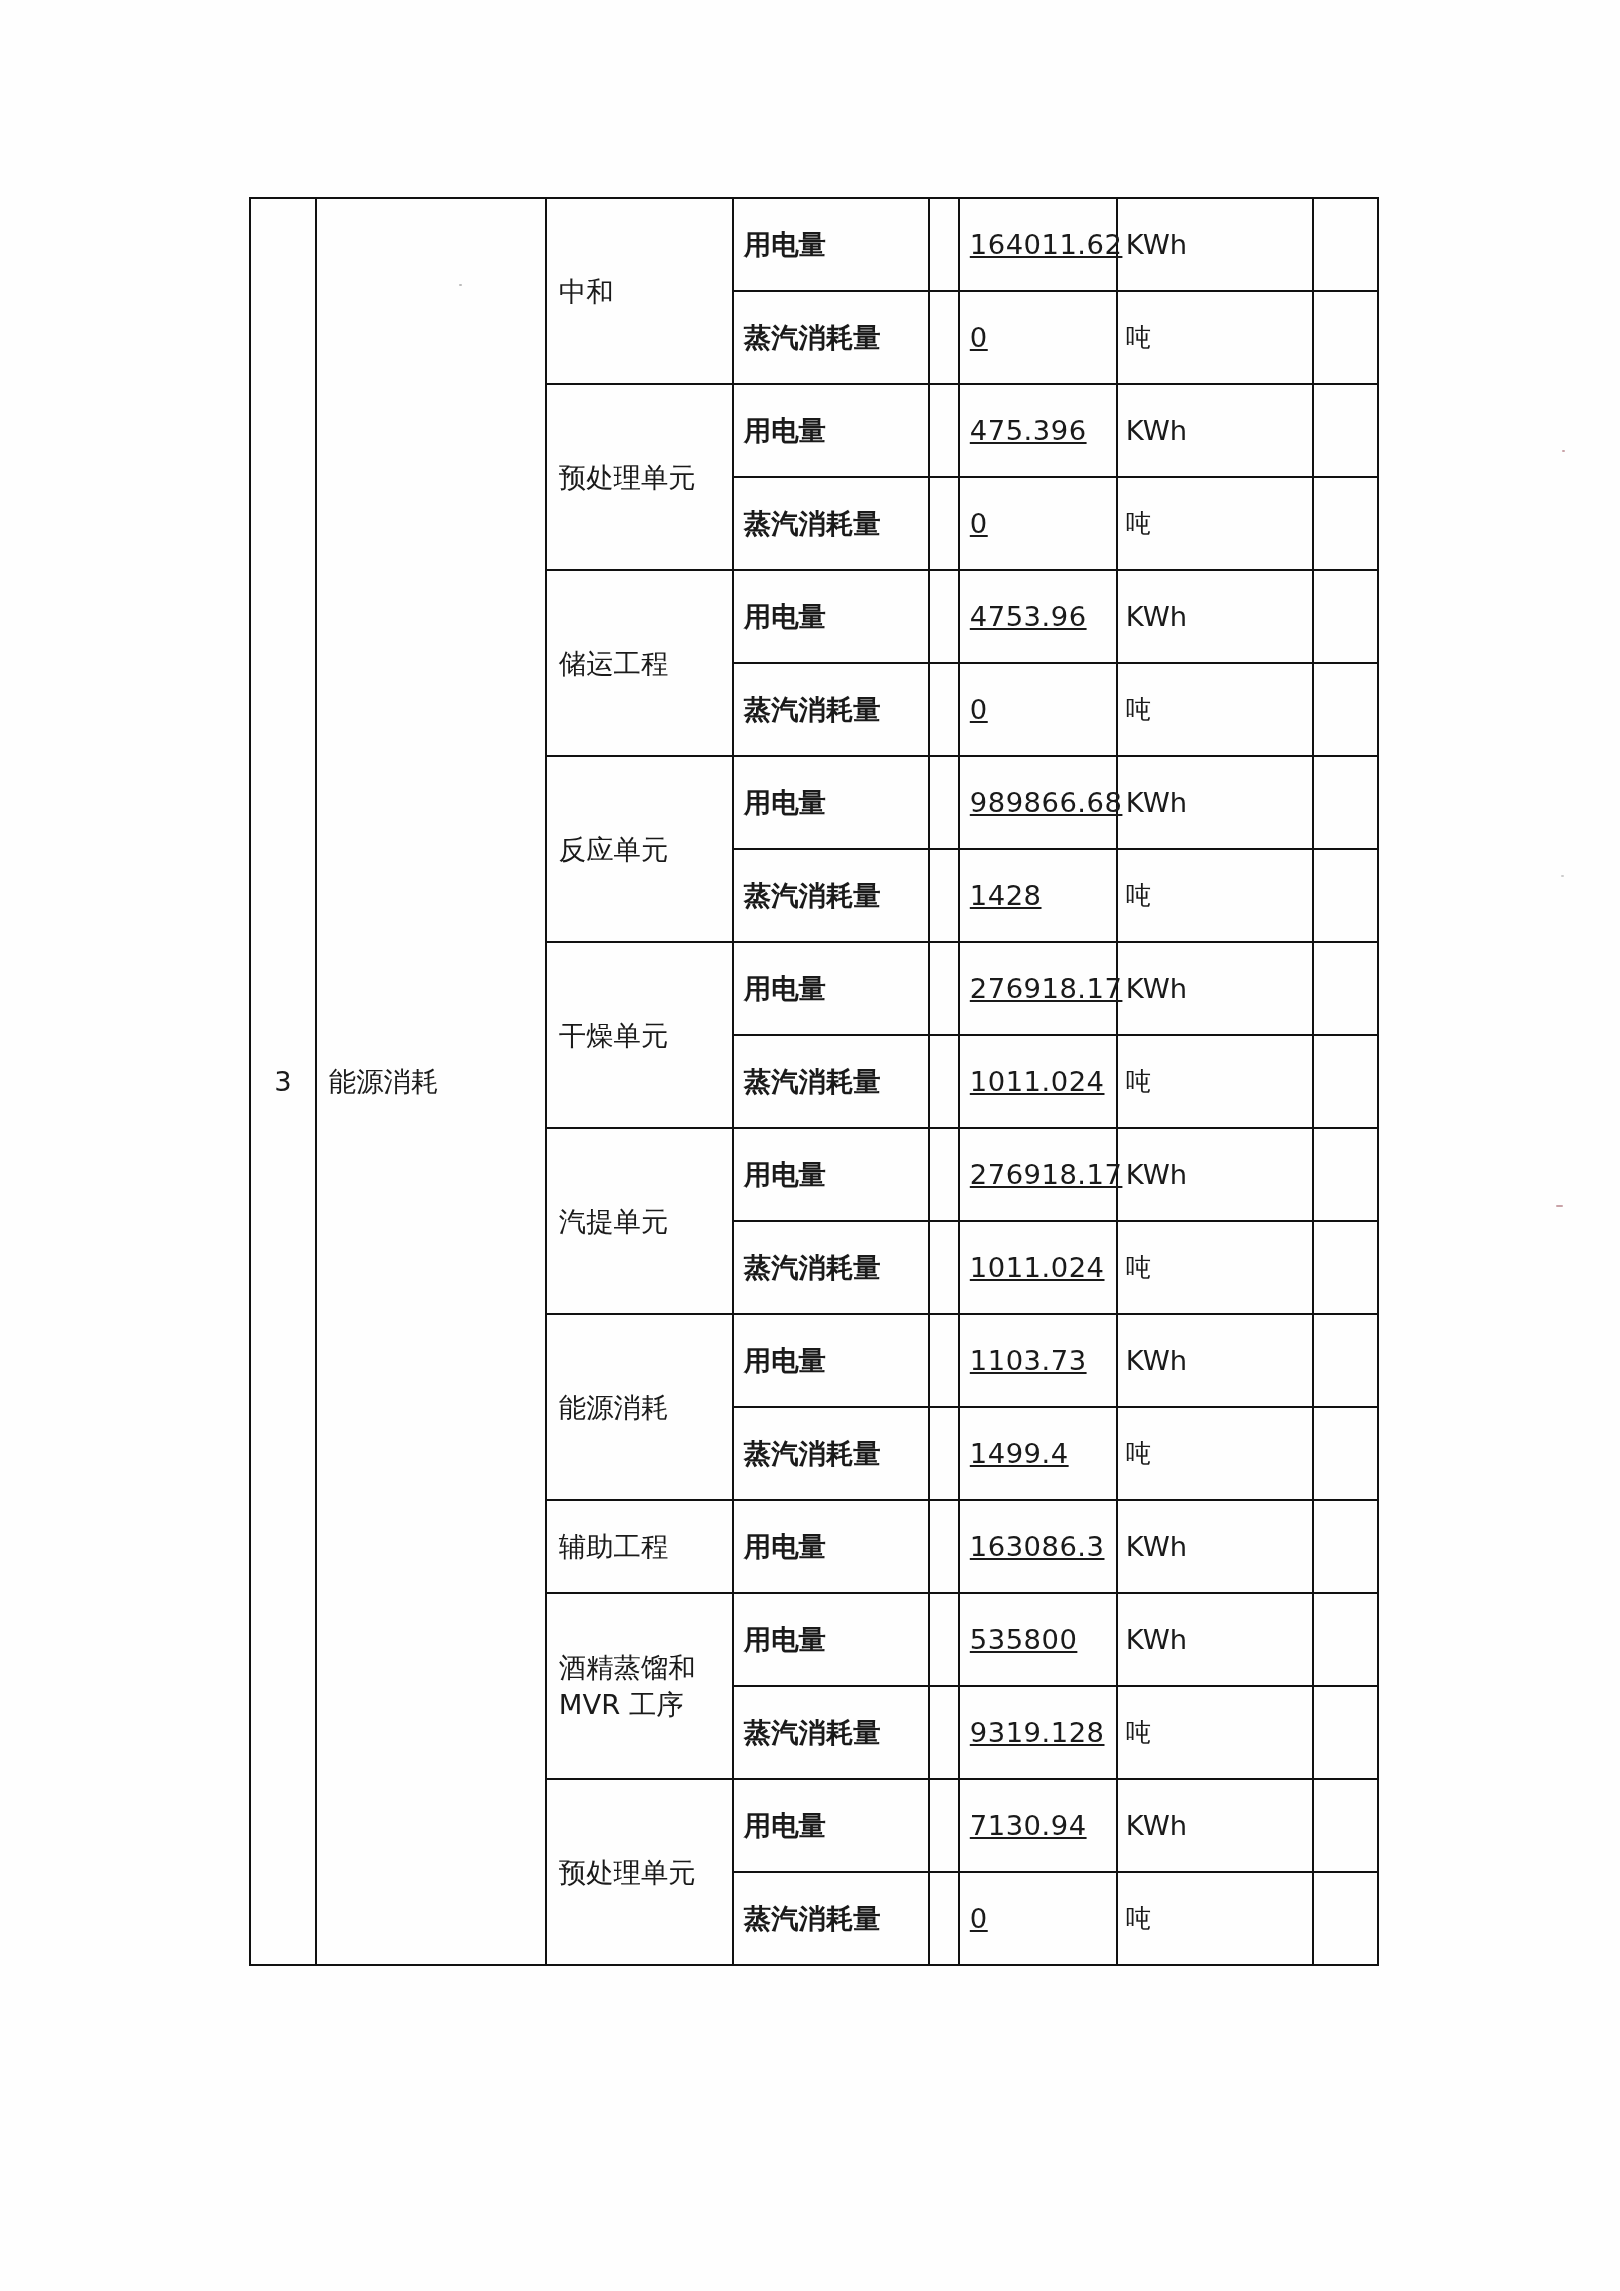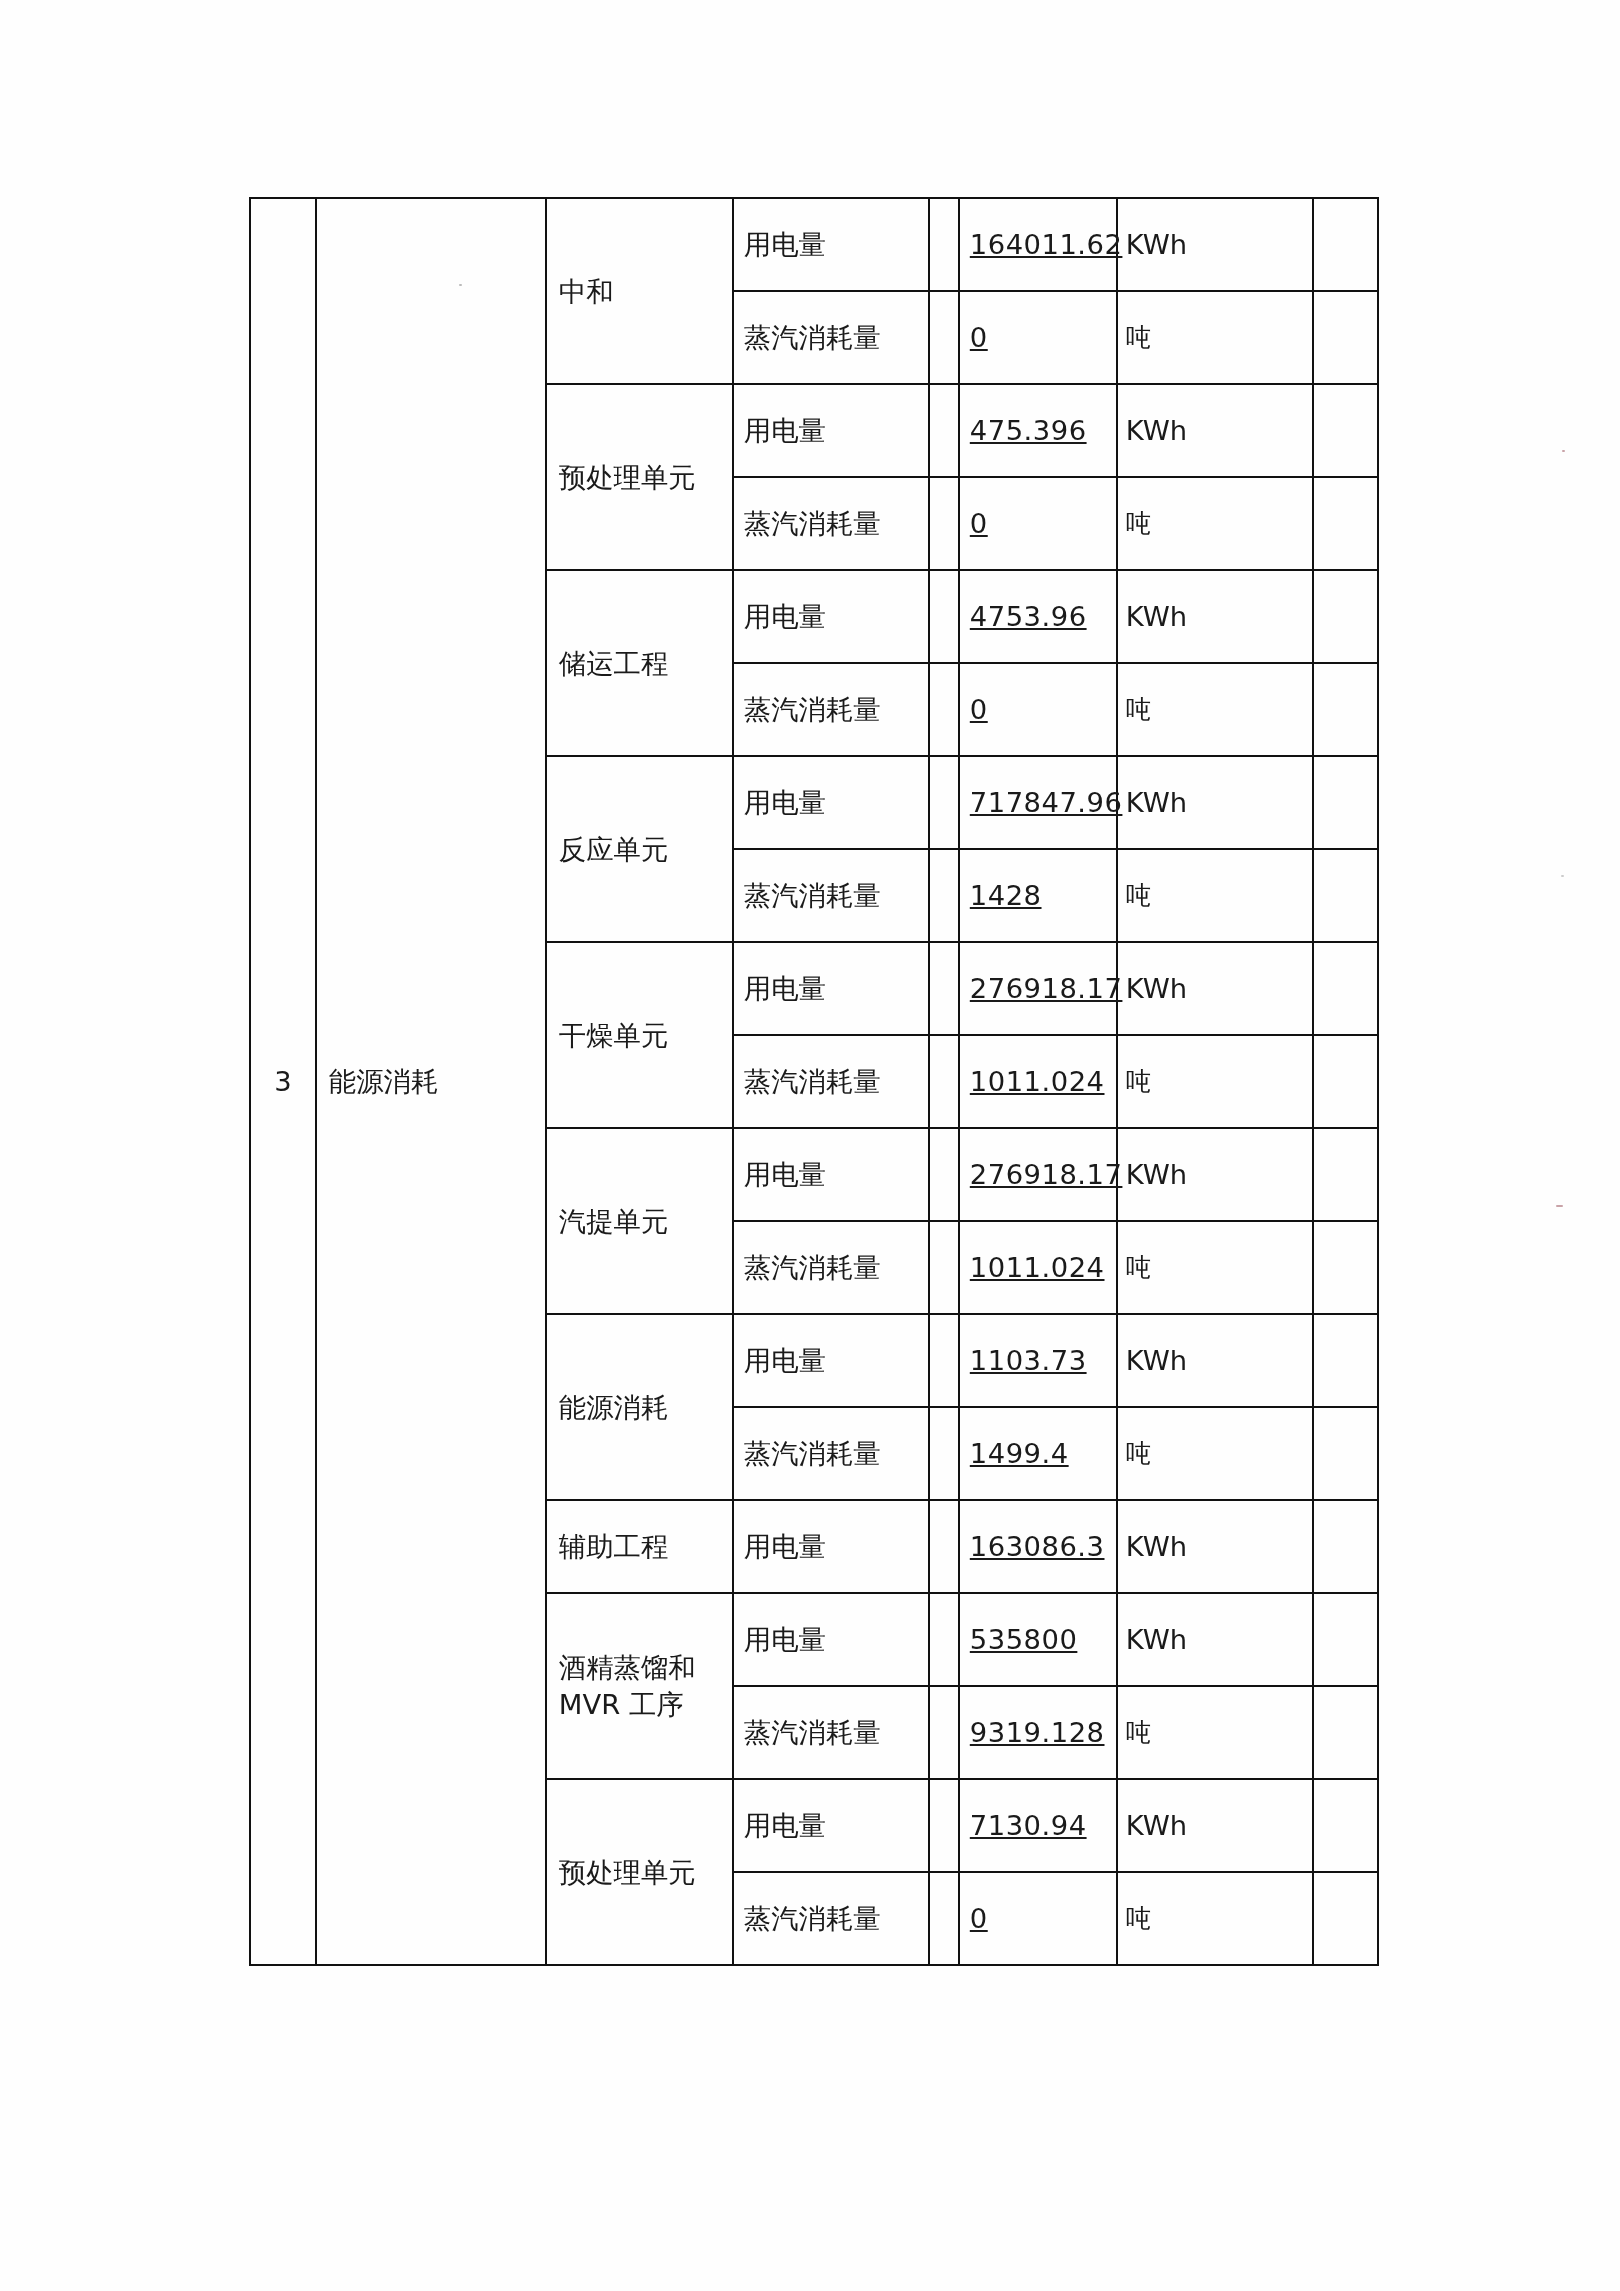--- a/index.html
+++ b/index.html
@@ -15,21 +15,21 @@
     height: 91px; padding: 0;
     color: #1a1a1a;
     font-family: "DejaVu Sans", "Liberation Sans", sans-serif;
     font-size: 27.4px;
     vertical-align: middle;
     line-height: 37px;
   }
   td.c-no { text-align: center; font-family: "Liberation Sans", sans-serif; font-size: 26.5px; }
   td.c-cat { padding-left: 11.8px !important; }
   td.c-unit-name { padding-left: 11.8px !important; }
-  td.c-item { padding-left: 9.8px !important; }
+  td.c-item { padding-left: 9.8px !important; font-weight: bold; }
   td.c-val { padding-left: 9.8px !important; font-family: "Liberation Serif", serif; font-size: 29px; letter-spacing: 0.5px; text-decoration: underline; }
   td.c-uom { padding-left: 7.8px !important; font-family: "Liberation Serif", serif; font-size: 28px; border-radius: 19px; }
   td.c-uom.cn { font-family: "DejaVu Sans", sans-serif; font-size: 25.5px; }
   .speck { position: absolute; width: 2.9px; height: 2px; background: #c9a3a8; border-radius: 1px; }
 </style>
 </head>
 <body>
 
 <div class="page">
   <table class="energy">
@@ -88,21 +88,21 @@
           <td class="c-item">蒸汽消耗量</td>
           <td class="c-blank"></td>
           <td class="c-val">0</td>
           <td class="c-uom cn">吨</td>
           <td class="c-note"></td>
         </tr>
         <tr>
           <td class="c-unit-name" rowspan="2">反应单元</td>
           <td class="c-item">用电量</td>
           <td class="c-blank"></td>
-          <td class="c-val">717847.96</td>
+          <td class="c-val">989866.68</td>
           <td class="c-uom">KWh</td>
           <td class="c-note"></td>
         </tr>
         <tr>
           <td class="c-item">蒸汽消耗量</td>
           <td class="c-blank"></td>
           <td class="c-val">1428</td>
           <td class="c-uom cn">吨</td>
           <td class="c-note"></td>
         </tr>

